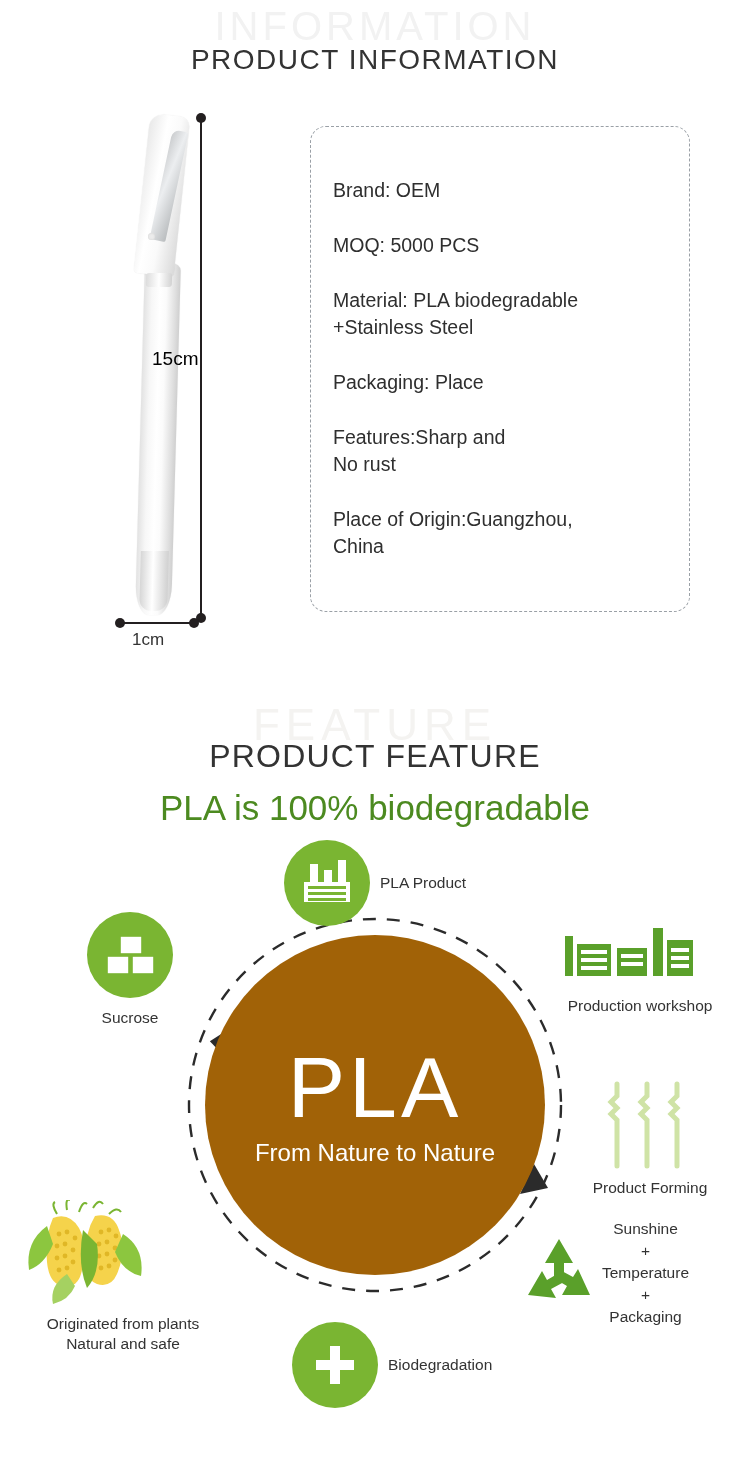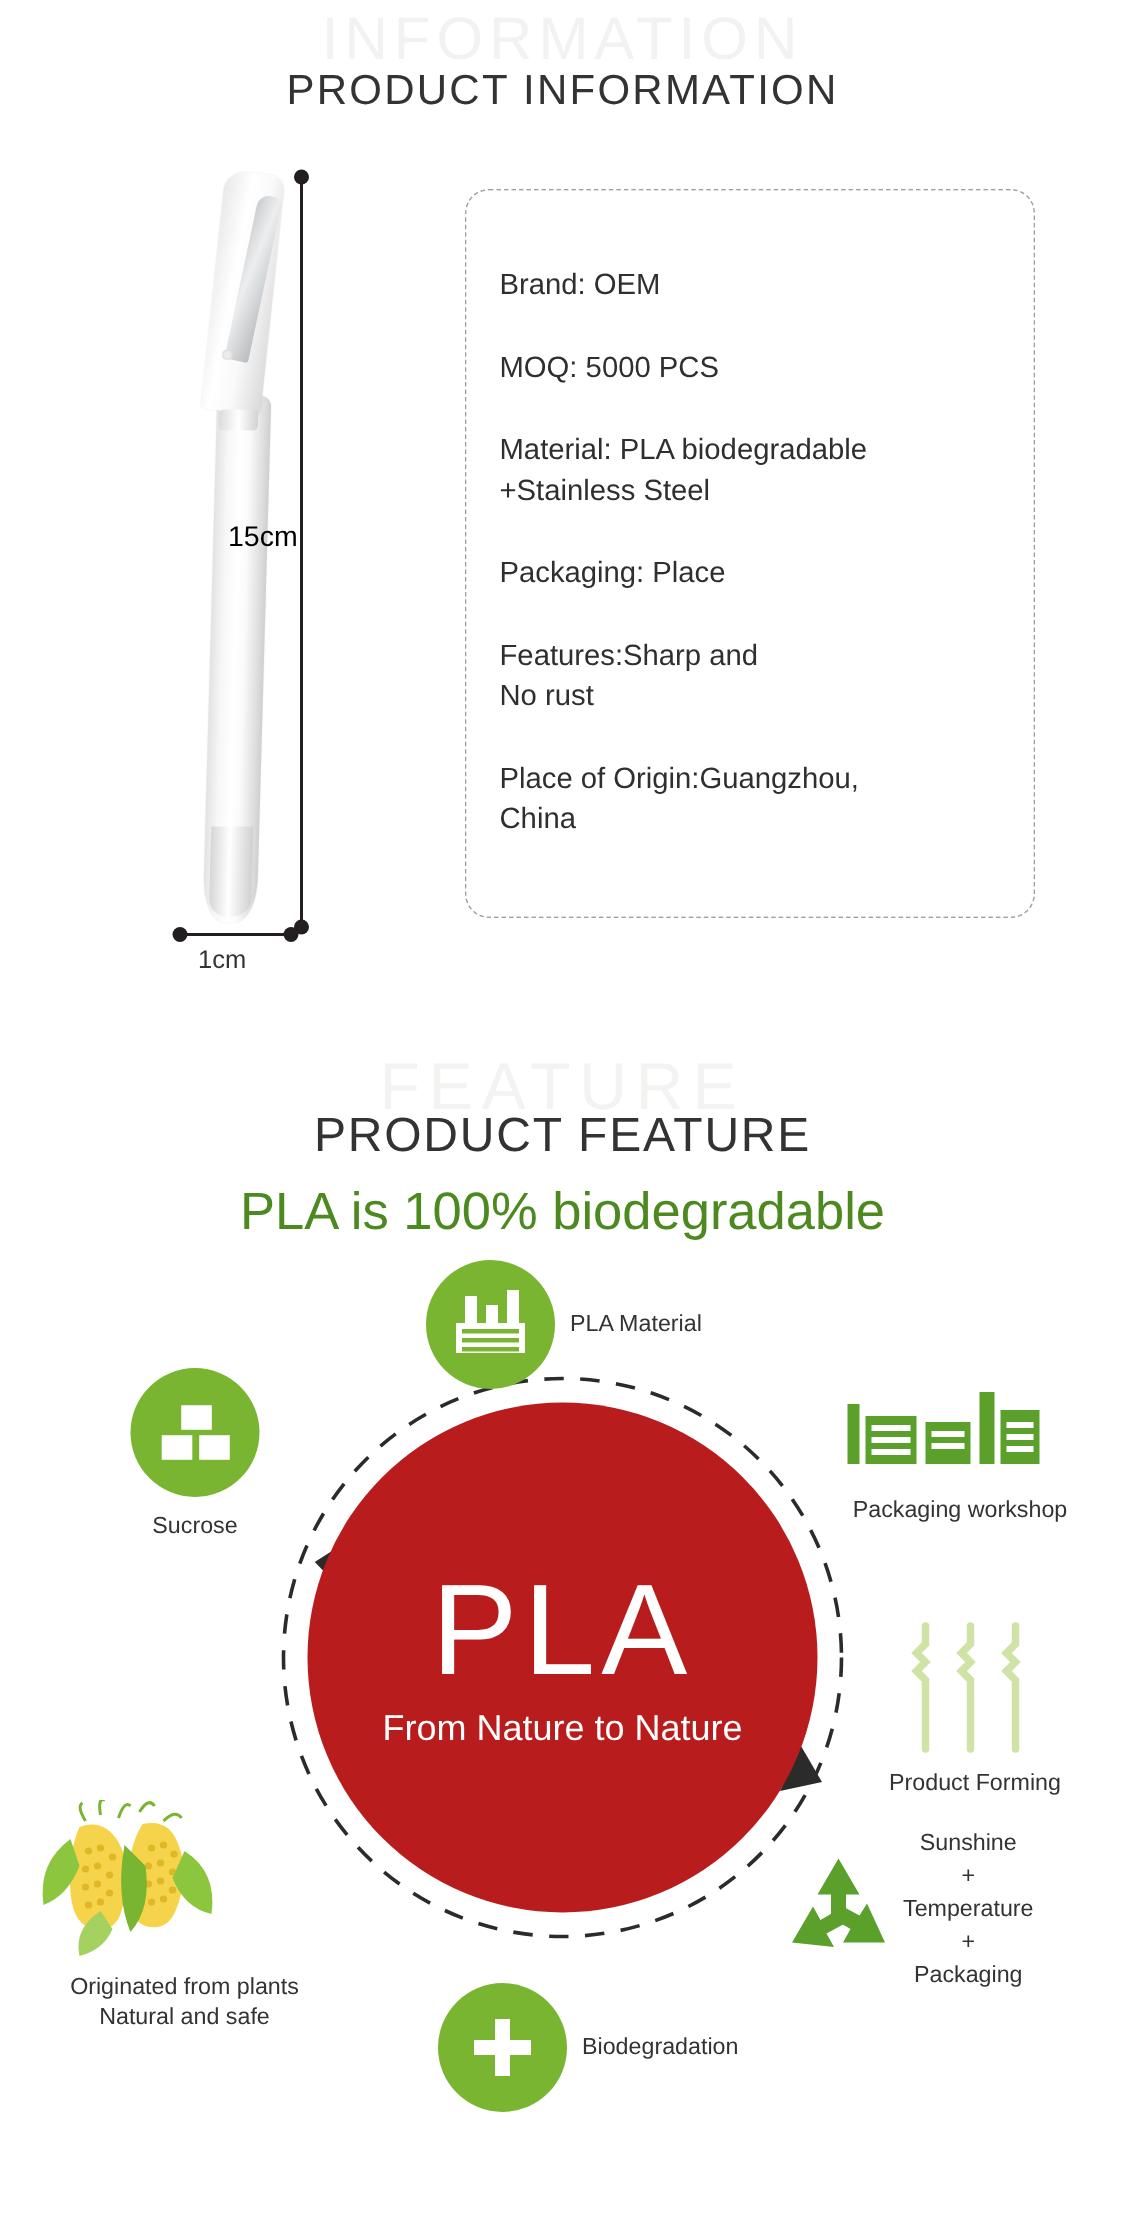--- a/index.html
+++ b/index.html
@@ -242,21 +242,21 @@
     width: 750px;
     height: 620px;
   }
   .circle-core {
     position: absolute;
     left: 205px;
     top: 85px;
     width: 340px;
     height: 340px;
     border-radius: 50%;
-    background: #b91c1c;
+    background: #a16207;
     display: flex;
     flex-direction: column;
     align-items: center;
     justify-content: center;
     color: #fff;
   }
   .circle-core .big {
     font-size: 86px;
     letter-spacing: 4px;
     line-height: 88px;
@@ -397,40 +397,40 @@
         <svg width="54" height="46" viewBox="0 0 54 46" class="factory-svg">
           <rect x="4" y="22" width="46" height="20" fill="#ffffff"></rect>
           <rect x="10" y="4" width="8" height="18" fill="#ffffff"></rect>
           <rect x="24" y="10" width="8" height="12" fill="#ffffff"></rect>
           <rect x="38" y="0" width="8" height="22" fill="#ffffff"></rect>
           <rect x="8" y="26" width="38" height="3" fill="#7ab532"></rect>
           <rect x="8" y="32" width="38" height="3" fill="#7ab532"></rect>
           <rect x="8" y="38" width="38" height="3" fill="#7ab532"></rect>
         </svg>
       </div>
-      <div class="node-label">PLA Material</div>
+      <div class="node-label">PLA Product</div>
     </div>
 
     <div class="node n-production">
       <svg width="170" height="70" viewBox="0 0 170 70">
         <rect x="10" y="14" width="8" height="40" fill="#5aa02a"></rect>
         <rect x="22" y="22" width="34" height="32" fill="#5aa02a"></rect>
         <rect x="26" y="28" width="26" height="4" fill="#ffffff"></rect>
         <rect x="26" y="36" width="26" height="4" fill="#ffffff"></rect>
         <rect x="26" y="44" width="26" height="4" fill="#ffffff"></rect>
         <rect x="62" y="26" width="30" height="28" fill="#5aa02a"></rect>
         <rect x="66" y="32" width="22" height="4" fill="#ffffff"></rect>
         <rect x="66" y="40" width="22" height="4" fill="#ffffff"></rect>
         <rect x="98" y="6" width="10" height="48" fill="#5aa02a"></rect>
         <rect x="112" y="18" width="26" height="36" fill="#5aa02a"></rect>
         <rect x="116" y="26" width="18" height="4" fill="#ffffff"></rect>
         <rect x="116" y="34" width="18" height="4" fill="#ffffff"></rect>
         <rect x="116" y="42" width="18" height="4" fill="#ffffff"></rect>
       </svg>
-      <div class="node-label">Packaging workshop</div>
+      <div class="node-label">Production workshop</div>
     </div>
 
     <div class="node n-forming">
       <svg width="110" height="96" viewBox="0 0 110 96">
         <g fill="none" stroke="#cfe3a6" stroke-width="5" stroke-linecap="round">
           <path d="M22 6 L22 18 L16 24 L22 30 L16 36 L22 42 L22 88"></path>
           <path d="M52 6 L52 18 L46 24 L52 30 L46 36 L52 42 L52 88"></path>
           <path d="M82 6 L82 18 L76 24 L82 30 L76 36 L82 42 L82 88"></path>
         </g>
       </svg>

